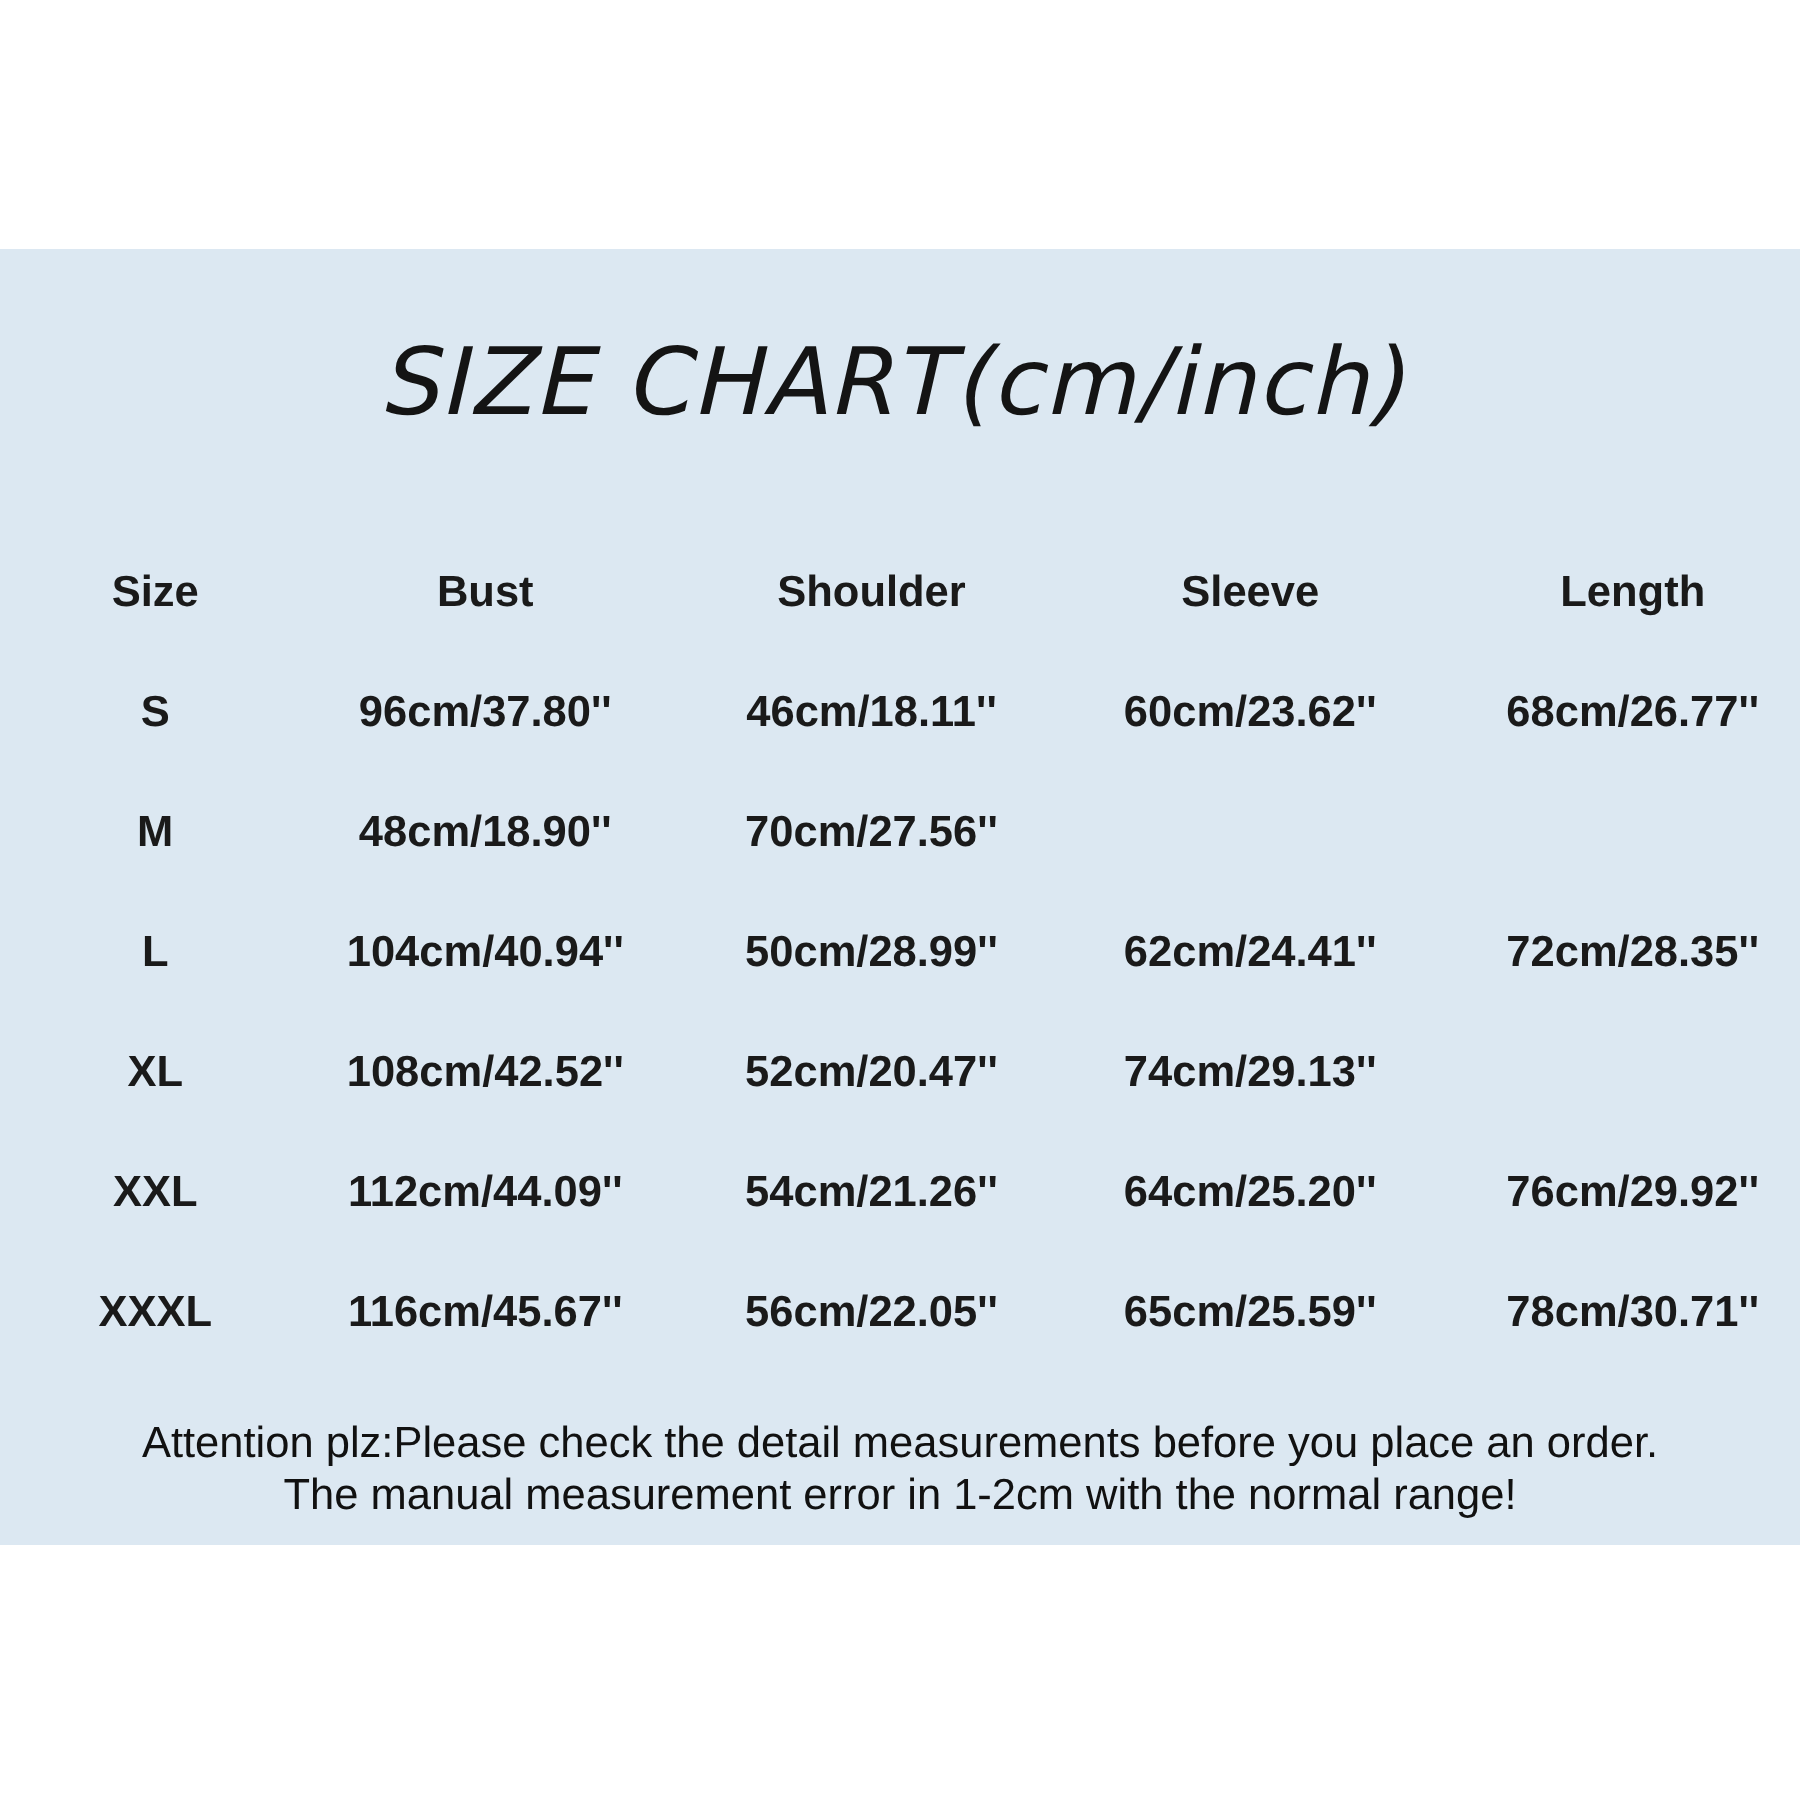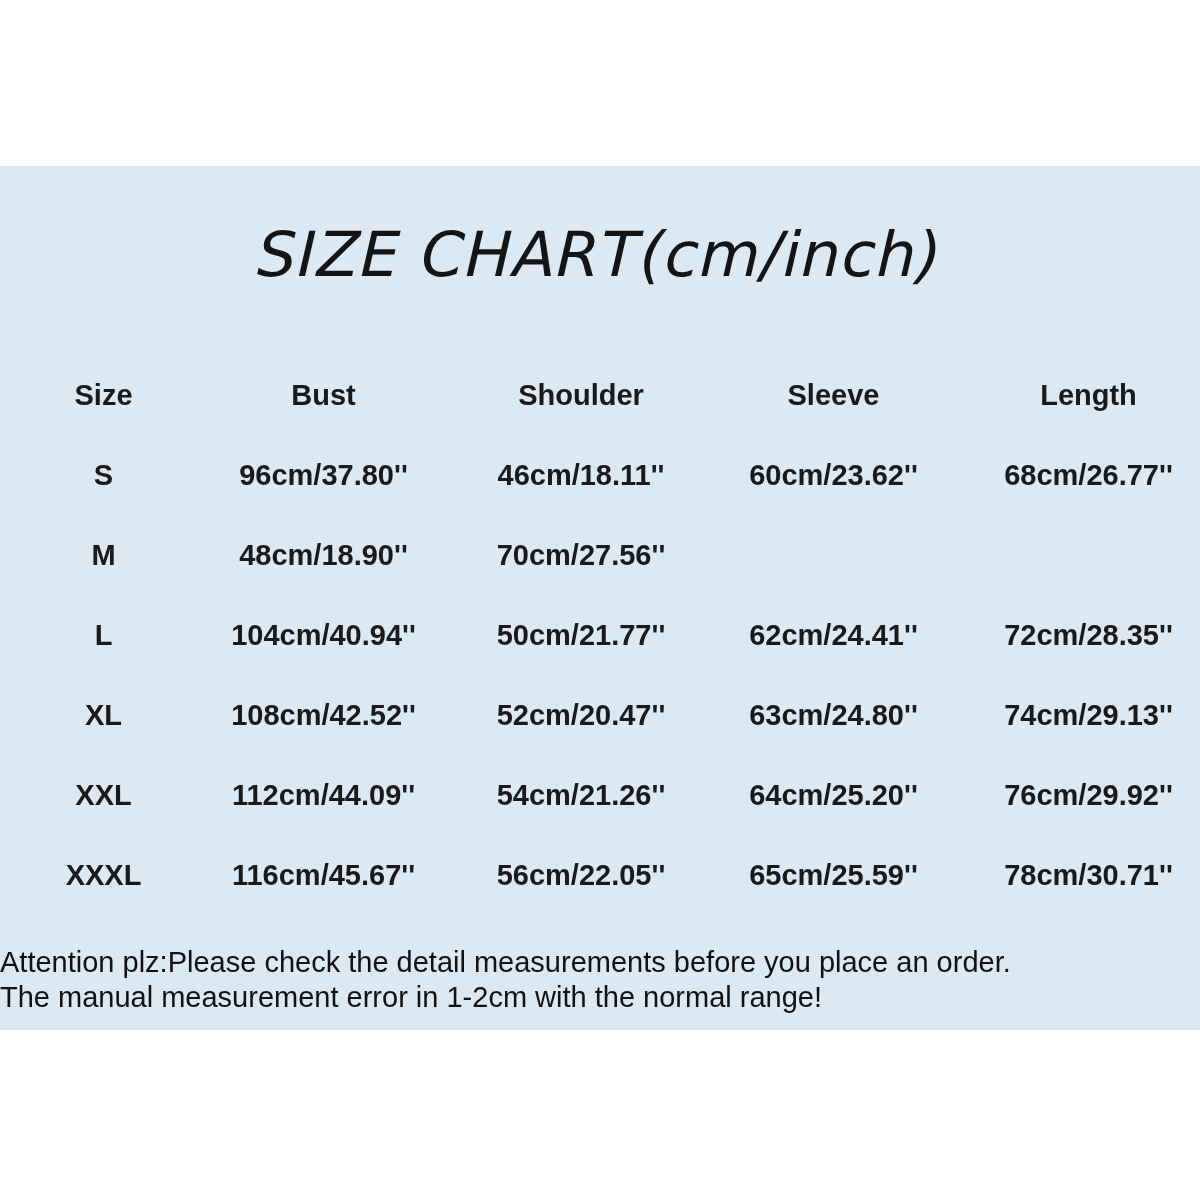--- a/index.html
+++ b/index.html
@@ -58,20 +58,21 @@
     font-weight: bold;
     font-size: 29px;
     color: #1a1a1a;
     white-space: nowrap;
   }
   .note {
     position: absolute;
     top: 779px;
     left: 0;
     width: 100%;
+    text-align: center;
     font-size: 29px;
     line-height: 35px;
     font-weight: normal;
     color: #111111;
   }
 </style>
 </head>
 <body>
 
 <div class="canvas">
@@ -99,30 +100,29 @@
 
       <div class="trow">
         <div class="tcell">M</div>
         <div class="tcell">48cm/18.90''</div>
         <div class="tcell">70cm/27.56''</div>
       </div>
 
       <div class="trow">
         <div class="tcell">L</div>
         <div class="tcell">104cm/40.94''</div>
-        <div class="tcell">50cm/21.77''</div>
+        <div class="tcell">50cm/28.99''</div>
         <div class="tcell">62cm/24.41''</div>
         <div class="tcell">72cm/28.35''</div>
       </div>
 
       <div class="trow">
         <div class="tcell">XL</div>
         <div class="tcell">108cm/42.52''</div>
         <div class="tcell">52cm/20.47''</div>
-        <div class="tcell">63cm/24.80''</div>
         <div class="tcell">74cm/29.13''</div>
       </div>
 
       <div class="trow">
         <div class="tcell">XXL</div>
         <div class="tcell">112cm/44.09''</div>
         <div class="tcell">54cm/21.26''</div>
         <div class="tcell">64cm/25.20''</div>
         <div class="tcell">76cm/29.92''</div>
       </div>

